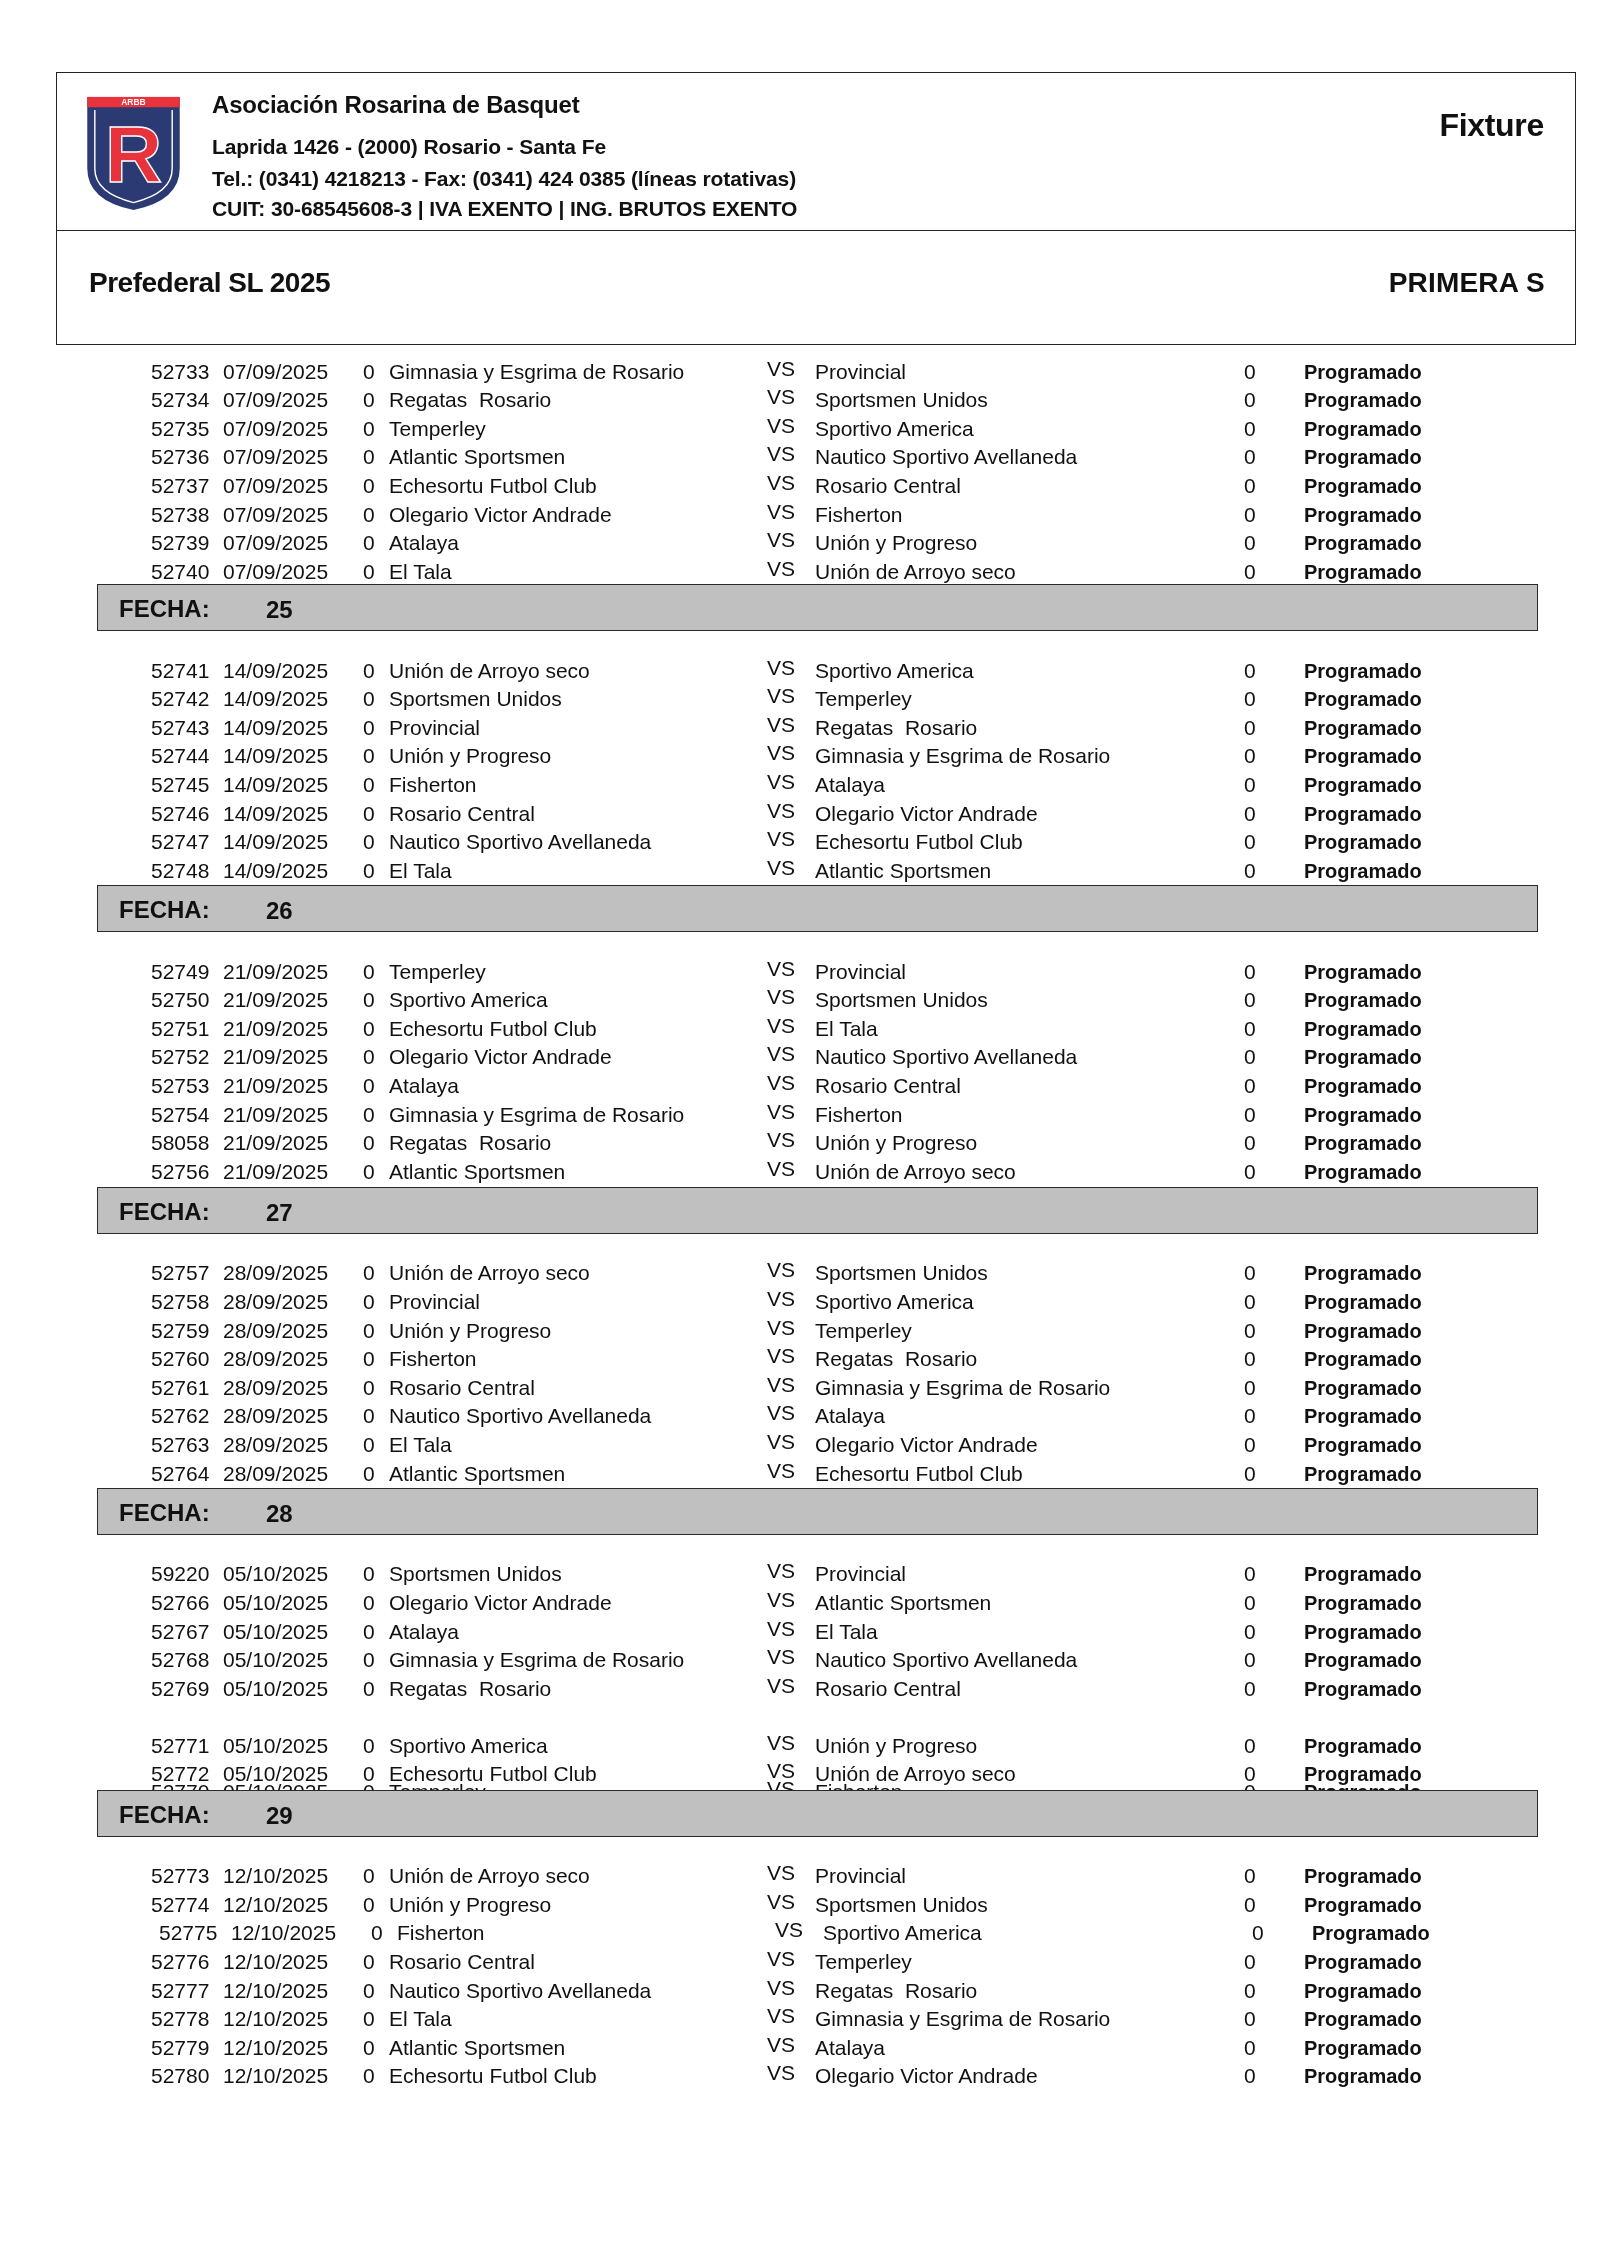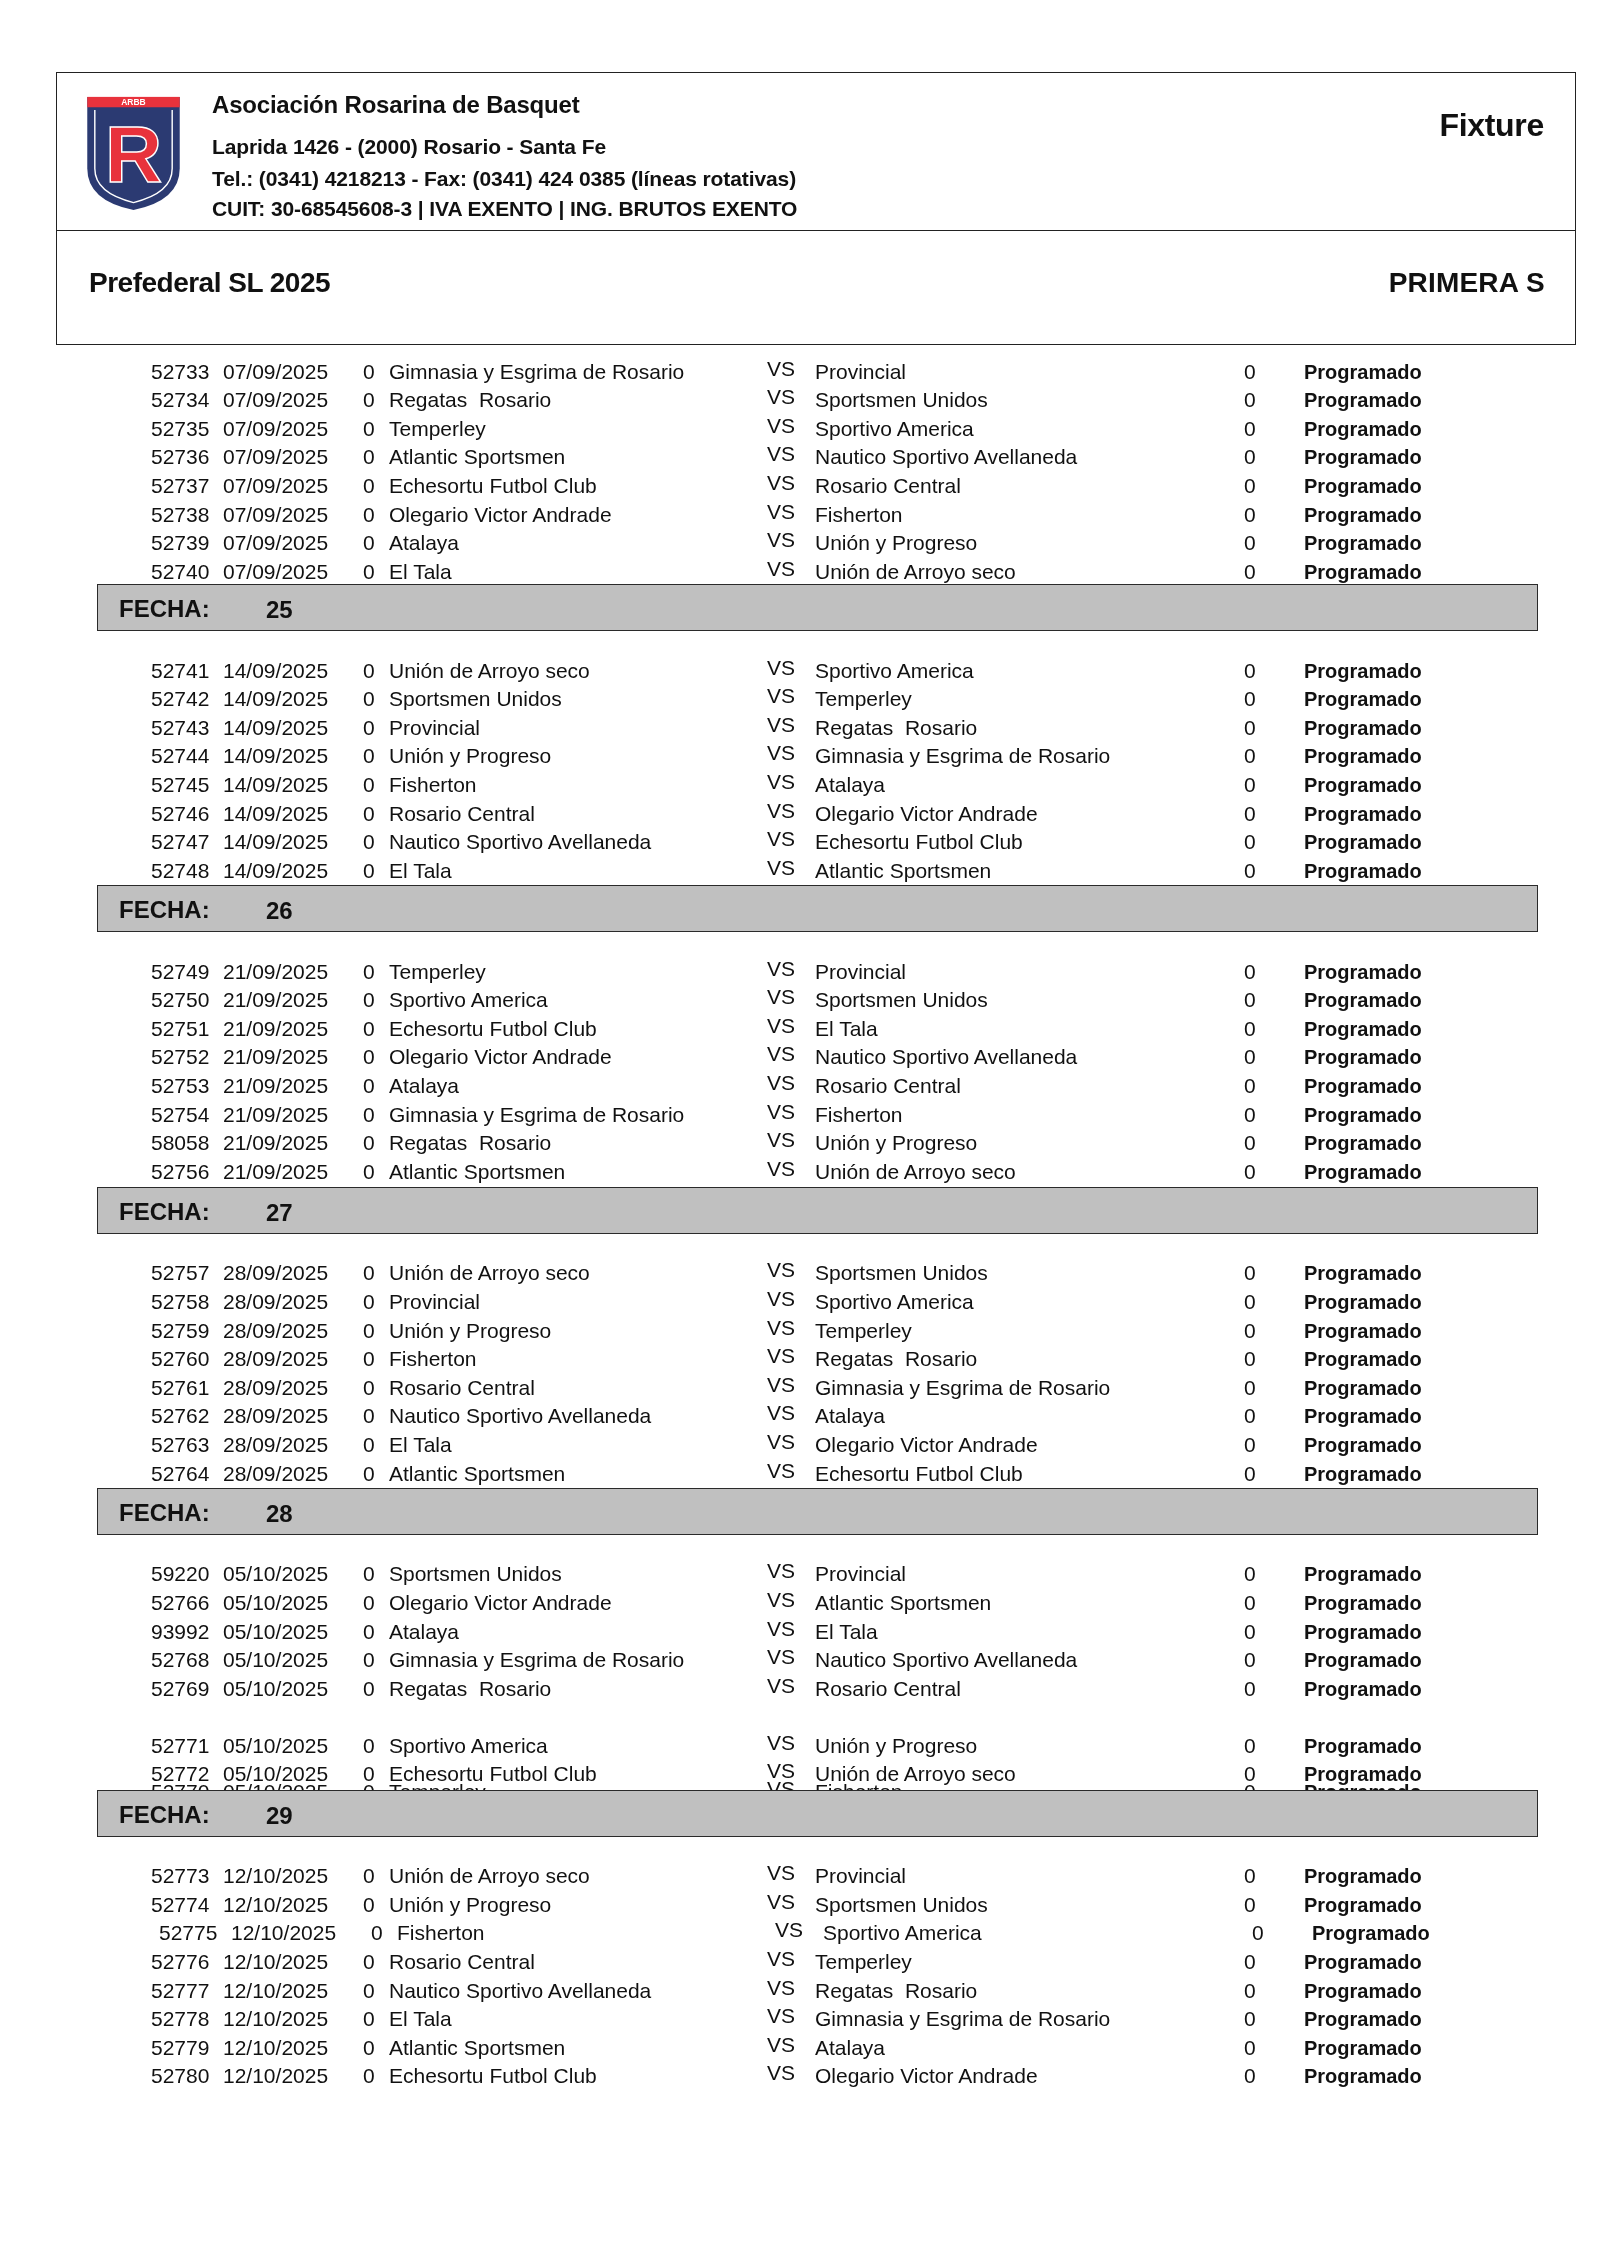--- a/index.html
+++ b/index.html
@@ -405,21 +405,21 @@
       <span class="c-id">52766</span>
       <span class="c-date">05/10/2025</span>
       <span class="c-hs">0</span>
       <span class="c-home">Olegario Victor Andrade</span>
       <span class="c-vs">VS</span>
       <span class="c-away">Atlantic Sportsmen</span>
       <span class="c-as">0</span>
       <span class="c-status">Programado</span>
     </div>
     <div class="match-row" style="top: 1620px;">
-      <span class="c-id">93992</span>
+      <span class="c-id">52767</span>
       <span class="c-date">05/10/2025</span>
       <span class="c-hs">0</span>
       <span class="c-home">Atalaya</span>
       <span class="c-vs">VS</span>
       <span class="c-away">El Tala</span>
       <span class="c-as">0</span>
       <span class="c-status">Programado</span>
     </div>
     <div class="match-row" style="top: 1648px;">
       <span class="c-id">52768</span>

